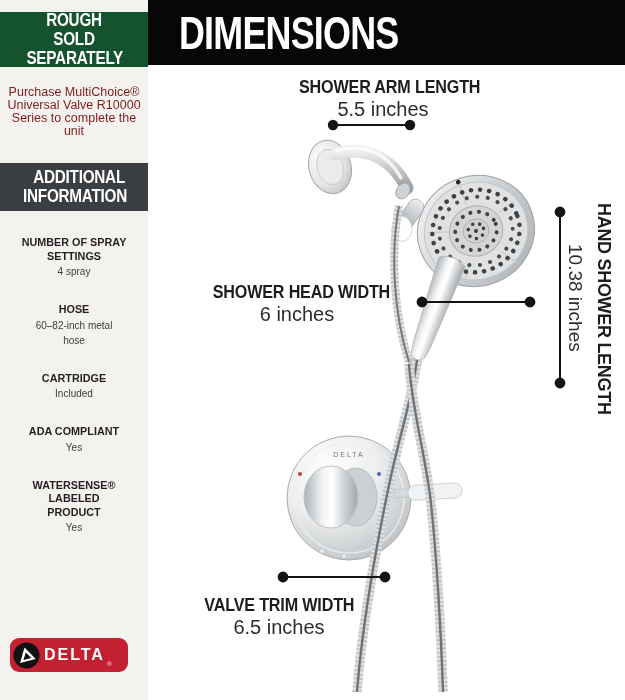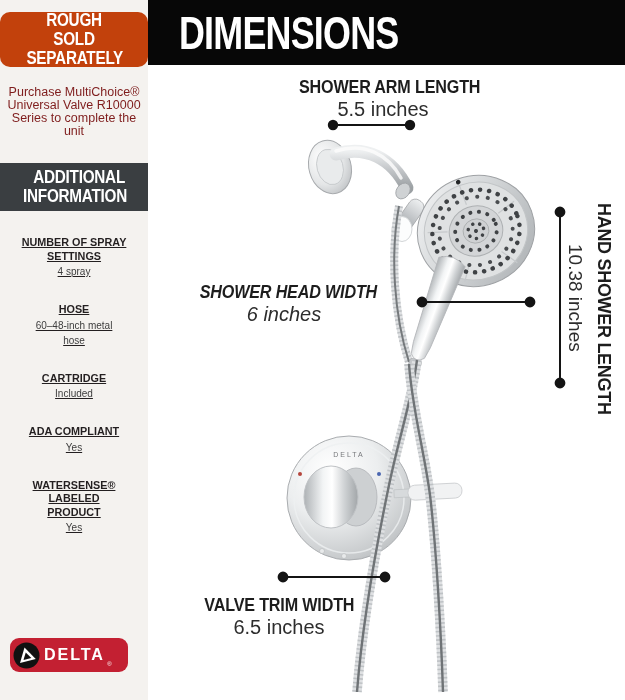--- a/index.html
+++ b/index.html
@@ -1,31 +1,31 @@
 <!DOCTYPE html>
 <html><head>
 <meta charset="utf-8">
 <style>
   html,body{margin:0;padding:0;background:#ffffff;}
   body{font-family:"Liberation Sans", sans-serif;color:#231f20;}
   .page{position:relative;width:625px;height:700px;background:#ffffff;overflow:hidden;}
 
   
   .sidebar{position:absolute;left:0;top:0;width:148px;height:700px;background:#f4f2ef;z-index:2;}
-  .rough-box{position:absolute;left:0;top:12px;width:148px;height:55px;background:#c2410c;
-             display:flex;align-items:center;justify-content:center;text-align:center;border-radius:10px;}
+  .rough-box{position:absolute;left:0;top:12px;width:148px;height:55px;background:#14532d;
+             display:flex;align-items:center;justify-content:center;text-align:center;}
   .rough-box .hdr{width:112px;}
   .hdr{display:inline-block;color:#ffffff;font-weight:bold;font-size:18px;line-height:19px;
        transform:scaleX(.85);transform-origin:50% 50%;letter-spacing:-.3px;}
   .note{position:absolute;left:4px;top:86px;width:140px;text-align:center;
         font-size:12.5px;line-height:13px;color:#7f1d1d;}
   .add-box{position:absolute;left:0;top:163px;width:148px;height:48px;background:#3a3e41;
            display:flex;align-items:center;justify-content:center;text-align:right;}
   .add-box .hdr{width:120px;}
-  .specs{position:absolute;left:4px;top:236px;width:140px;text-align:center;text-decoration:underline;}
+  .specs{position:absolute;left:4px;top:236px;width:140px;text-align:center;}
   .spec{margin-bottom:24px;}
   .spec-label{display:block;font-size:11.5px;font-weight:bold;line-height:13.5px;color:#231f20;
               transform:scaleX(.94);transform-origin:50% 50%;margin:0 auto;}
   .spec-label.narrow{max-width:110px;}
   .spec-value{display:block;font-size:10px;line-height:15px;color:#3d3d3d;margin:1px auto 0;}
   .spec-value.narrow{max-width:100px;}
 
   .logo{position:absolute;left:10px;top:638px;width:118px;height:34px;background:#c32032;
         border-radius:9px;display:flex;align-items:center;padding-left:3px;box-sizing:border-box;}
   .logo-circle{width:27px;height:27px;flex:0 0 27px;}
@@ -38,21 +38,21 @@
               display:flex;align-items:center;justify-content:flex-start;z-index:2;}
   .dim-title{display:inline-block;color:#ffffff;font-weight:bold;font-size:46px;
              transform:scaleX(.78);transform-origin:50% 50%;letter-spacing:-1px;}
 
   
   .mblock{position:absolute;text-align:center;z-index:3;}
   .mlabel{display:inline-block;font-size:19px;font-weight:bold;color:#1d1d1d;line-height:21px;
           transform:scaleX(.85);transform-origin:50% 50%;letter-spacing:-.2px;white-space:nowrap;}
   .mvalue{display:block;font-size:20px;color:#2d2d2d;line-height:23px;margin-top:1px;}
   #lbl-arm{left:283px;top:76px;width:200px;}
-  #lbl-head{left:184px;top:281px;width:200px;font-style:italic;}
+  #lbl-head{left:197px;top:281px;width:200px;}
   #lbl-valve{left:179px;top:582px;width:200px;margin-top:12px;}
   #lbl-hand{left:564px;top:203px;height:190px;writing-mode:vertical-rl;text-align:center;}
   #lbl-hand .mlabel{transform:none;letter-spacing:-.3px;font-size:18px;margin-block-end:6px;display:block;}
   #lbl-hand .mvalue{display:block;font-size:19px;margin:0;}
 
   
   .art{position:absolute;left:0;top:0;width:625px;height:700px;z-index:1;pointer-events:none;}
 </style>
 </head>
 <body>
@@ -68,21 +68,21 @@
       <span class="hdr">ADDITIONAL INFORMATION</span>
     </div>
 
     <div class="specs">
       <div class="spec">
         <span class="spec-label">NUMBER OF SPRAY SETTINGS</span>
         <span class="spec-value">4 spray</span>
       </div>
       <div class="spec">
         <span class="spec-label">HOSE</span>
-        <span class="spec-value narrow">60–48-inch metal hose</span>
+        <span class="spec-value narrow">60–82-inch metal hose</span>
       </div>
       <div class="spec">
         <span class="spec-label">CARTRIDGE</span>
         <span class="spec-value">Included</span>
       </div>
       <div class="spec">
         <span class="spec-label">ADA COMPLIANT</span>
         <span class="spec-value">Yes</span>
       </div>
       <div class="spec">

